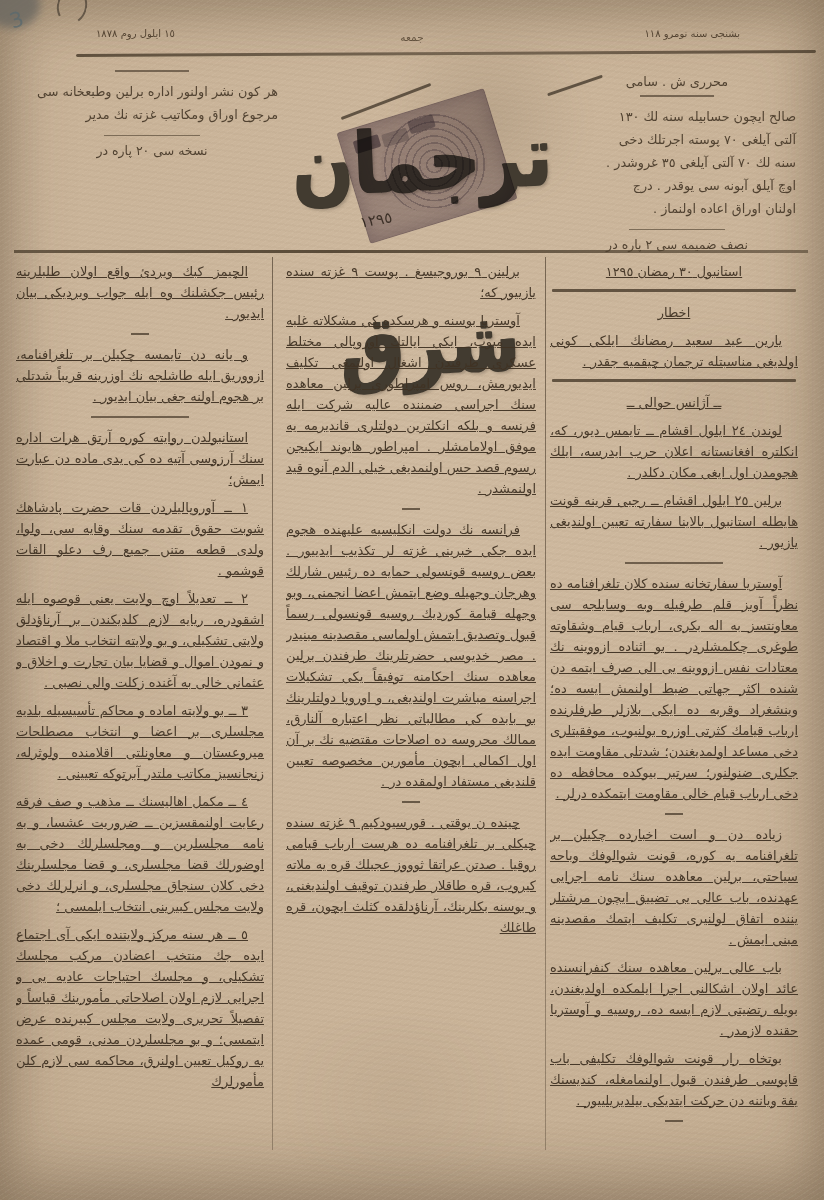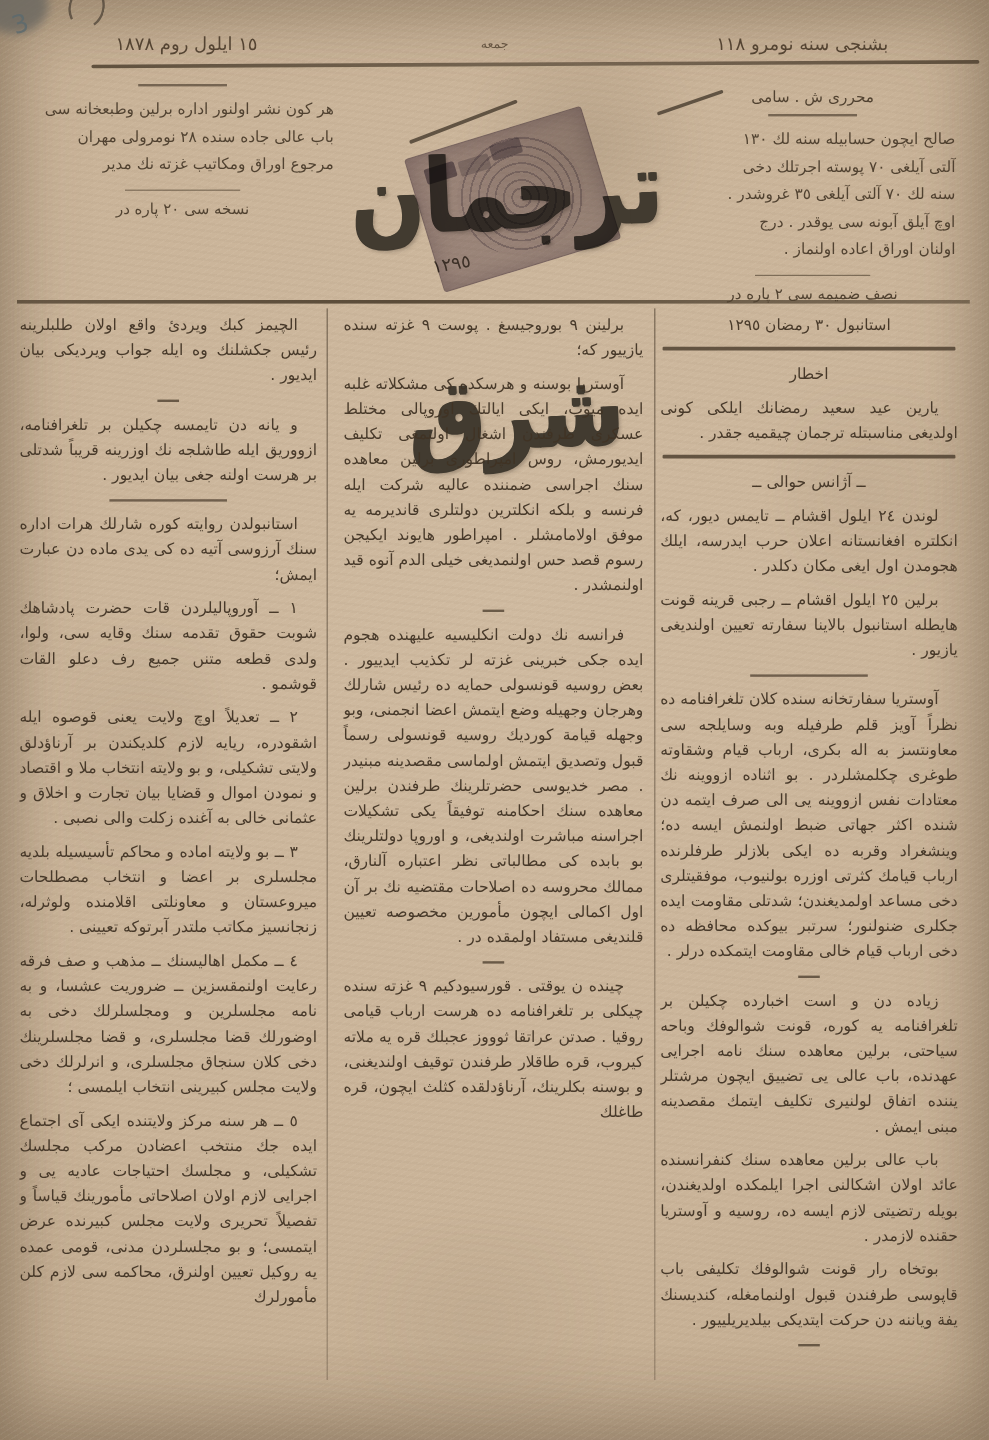--- a/index.html
+++ b/index.html
@@ -16,21 +16,21 @@
   .stain{position:absolute;border-radius:50%;filter:blur(9px);pointer-events:none;}
   #stain1{left:372px;top:36px;width:230px;height:170px;background:radial-gradient(circle,rgba(110,92,70,.20),transparent 70%);}
   #stain2{left:52px;top:470px;width:130px;height:320px;background:radial-gradient(circle,rgba(115,95,72,.10),transparent 70%);}
   #stain3{left:650px;top:290px;width:150px;height:240px;background:radial-gradient(circle,rgba(118,98,75,.10),transparent 70%);}
   #stain4{left:250px;top:1020px;width:300px;height:160px;background:radial-gradient(circle,rgba(112,94,72,.08),transparent 70%);}
 
   .corner-blob{position:absolute;left:-16px;top:-18px;width:56px;height:46px;background:#6e6a62;border-radius:50%;filter:blur(4px);opacity:.85;}
   .pencil-mark{position:absolute;left:10px;top:8px;font-size:21px;color:#5b6a6e;transform:rotate(-18deg);opacity:.8;font-family:"DejaVu Sans",sans-serif;}
   .circle-doodle{position:absolute;left:57px;top:-12px;width:26px;height:32px;border:2.5px solid rgba(72,62,50,.7);border-radius:50%;border-bottom-color:transparent;transform:rotate(14deg);}
 
-  .dateline{position:absolute;top:28px;font-size:15px;color:rgba(72,57,40,.9);direction:rtl;white-space:nowrap;}
+  .dateline{position:absolute;top:28px;font-size:10px;color:rgba(72,57,40,.9);direction:rtl;white-space:nowrap;}
   #issue-no{right:84px;}
   #day-name{left:50%;transform:translateX(-50%);top:31px;font-size:10.5px;opacity:.85;}
   #greg-date{left:96px;}
   .rule-top{position:absolute;left:76px;top:52px;width:740px;height:3px;
     background:linear-gradient(90deg, rgba(78,64,47,.85), rgba(78,64,47,.65) 55%, rgba(78,64,47,.85));
     transform:rotate(-.3deg);border-radius:2px;}
 
   .hdr{position:absolute;top:70px;direction:rtl;font-size:12.8px;line-height:23px;color:rgba(70,56,40,.92);}
   #hdr-right{right:28px;width:238px;}
   #hdr-left{left:26px;width:252px;}
@@ -62,21 +62,21 @@
 
   .vdiv{position:absolute;top:257px;height:893px;width:1.3px;
     background:linear-gradient(rgba(76,62,46,.68), rgba(76,62,46,.4));}
   #vdiv-left{left:272px;} #vdiv-right{left:545px;}
 
   .col{position:absolute;top:261px;direction:rtl;text-align:justify;font-size:13px;line-height:21px;
     color:rgba(64,51,36,.95);max-height:892px;overflow:hidden;}
   #col-right{right:26px;width:248px;}
   #col-middle{left:286px;width:250px;}
   #col-left{left:16px;width:248px;}
-  .col p{margin:0 0 7px;text-indent:16px;}
+  .col p{margin:0 0 7px;text-indent:16px;text-decoration:underline;}
   .center-line{text-align:center;text-indent:0 !important;}
   .heavy-rule{height:3px;background:rgba(72,59,43,.8);margin:5px 2px 10px;border-radius:1px;}
   .short-rule{width:98px;height:1.5px;background:rgba(72,59,43,.7);margin:9px auto;}
   .dash-sep{width:18px;height:2px;background:rgba(72,59,43,.75);margin:9px auto;}
   .city-date{font-size:12.8px;margin-bottom:4px;}
   .notice-title{margin:8px 0 5px;}
   .agency-title{margin:10px 0 8px;}
 </style>
 </head>
 <body>
@@ -105,21 +105,20 @@
     <div class="hdr-line">سنه لك ٧٠ آلتى آيلغى ٣٥ غروشدر .</div>
     <div class="hdr-line">اوچ آيلق آبونه سى يوقدر . درج</div>
     <div class="hdr-line">اولنان اوراق اعاده اولنماز .</div>
     <div class="price-rule"></div>
     <div class="hdr-price">نصف ضميمه سى ٢ پاره در</div>
   </div>
 
   <div class="hdr" id="hdr-left">
     <div class="hdr-underline"></div>
     <div class="hdr-line">هر كون نشر اولنور اداره برلين وطبعخانه سى</div>
-    <div class="hdr-line">باب عالى جاده سنده ٢٨ نومرولى مهران</div>
     <div class="hdr-line">مرجوع اوراق ومكاتيب غزته نك مدير</div>
     <div class="price-rule"></div>
     <div class="hdr-price">نسخه سى ٢٠ پاره در</div>
   </div>
 
   <div class="accent-stroke" id="stroke1"></div>
   <div class="accent-stroke" id="stroke2"></div>
   <div class="masthead">ترجمان شرق</div>
   <div class="masthead-year">١٢٩٥</div>
   <div class="stamp">
@@ -155,22 +154,22 @@
     <p>آوستريا بوسنه و هرسكده كى مشكلاته غلبه ايده ميوب، ايكى ايالتك اوروپالى مختلط عسكرى طرفندن اشغال اولنمغى تكليف ايديورمش، روس امپراطورى برلين معاهده سنك اجراسى ضمننده عاليه شركت ايله فرنسه و بلكه انكلترين دولتلرى قانديرمه يه موفق اولامامشلر . امپراطور هايوند ايكيجن رسوم قصد حس اولنمديغى خيلى الدم آنوه قيد اولنمشدر .</p>
     <div class="dash-sep"></div>
     <p>فرانسه نك دولت انكليسيه عليهنده هجوم ايده جكى خبرينى غزته لر تكذيب ايدييور . بعض روسيه قونسولى حمايه ده رئيس شارلك وهرجان وجهيله وضع ايتمش اعضا انجمنى، وبو وجهله قيامة كورديك روسيه قونسولى رسماً قبول وتصديق ايتمش اولماسى مقصدينه مبنيدر . مصر خديوسى حضرتلرينك طرفندن برلين معاهده سنك احكامنه توفيقاً يكى تشكيلات اجراسنه مباشرت اولنديغى، و اوروپا دولتلرينك بو بابده كى مطالباتى نظر اعتباره آلنارق، ممالك محروسه ده اصلاحات مقتضيه نك بر آن اول اكمالى ايچون مأمورين مخصوصه تعيين قلنديغى مستفاد اولمقده در .</p>
     <div class="dash-sep"></div>
     <p>چينده ن يوقتى . قورسيودكيم ٩ غزته سنده چيكلى بر تلغرافنامه ده هرست ارباب قيامى روقيا . صدتن عراتقا ثوووز عجبلك قره يه ملاته كيروب، قره طاقلار طرفندن توقيف اولنديغنى، و بوسنه بكلرينك، آرناؤدلقده كثلث ايچون، قره طاغلك</p>
   </div>
 
   <div class="col" id="col-left">
     <p>الچيمز كبك ويردئ واقع اولان طلبلرينه رئيس جكشلنك وه ايله جواب ويرديكى بيان ايديور .</p>
     <div class="dash-sep"></div>
-    <p>و يانه دن تايمسه چكيلن بر تلغرافنامه، ازووريق ايله طاشلجه نك اوزرينه قريباً شدتلى بر هرست اولنه جغى بيان ايديور .</p>
+    <p>و يانه دن تايمسه چكيلن بر تلغرافنامه، ازووريق ايله طاشلجه نك اوزرينه قريباً شدتلى بر هجوم اولنه جغى بيان ايديور .</p>
     <div class="short-rule"></div>
-    <p>استانبولدن روايته كوره شارلك هرات اداره سنك آرزوسى آتيه ده كى يدى ماده دن عبارت ايمش؛</p>
+    <p>استانبولدن روايته كوره آرتق هرات اداره سنك آرزوسى آتيه ده كى يدى ماده دن عبارت ايمش؛</p>
     <p>١ ــ آوروپاليلردن قات حضرت پادشاهك شوبت حقوق تقدمه سنك وقايه سى، ولوا، ولدى قطعه متنں جميع رف دعلو القات قوشمو .</p>
     <p>٢ ــ تعديلاً اوچ ولايت يعنى قوصوه ايله اشقودره، ريايه لازم كلديكندن بر آرناؤدلق ولايتى تشكيلى، و بو ولايته انتخاب ملا و اقتصاد و نمودن اموال و قضايا بيان تجارت و اخلاق و عثمانى خالى به آغنده زكلت والى نصبى .</p>
     <p>٣ ــ بو ولايته اماده و محاكم تأسيسيله بلديه مجلسلرى بر اعضا و انتخاب مصطلحات ميروعستان و معاونلتى اقلامنده ولوثرله، زنجانسيز مكاتب ملتدر آبرتوكه تعيينى .</p>
     <p>٤ ــ مكمل اهاليسنك ــ مذهب و صف فرقه رعايت اولنمقسزين ــ ضروريت عشسا، و به نامه مجلسلرين و ومجلسلرلك دخى به اوضورلك قضا مجلسلرى، و قضا مجلسلرينك دخى كلان سنجاق مجلسلرى، و انرلرلك دخى ولايت مجلس كبيرينى انتخاب ايلمسى ؛</p>
     <p>٥ ــ هر سنه مركز ولايتنده ايكى آى اجتماع ايده جك منتخب اعضادن مركب مجلسك تشكيلى، و مجلسك احتياجات عاديه يى و اجرايى لازم اولان اصلاحاتى مأمورينك قياساً و تفصيلاً تحريرى ولايت مجلس كبيرنده عرض ايتمسى؛ و بو مجلسلردن مدنى، قومى عمده يه روكيل تعيين اولنرق، محاكمه سى لازم كلن مأمورلرك</p>
   </div>
 </div>
 
 </body></html>

